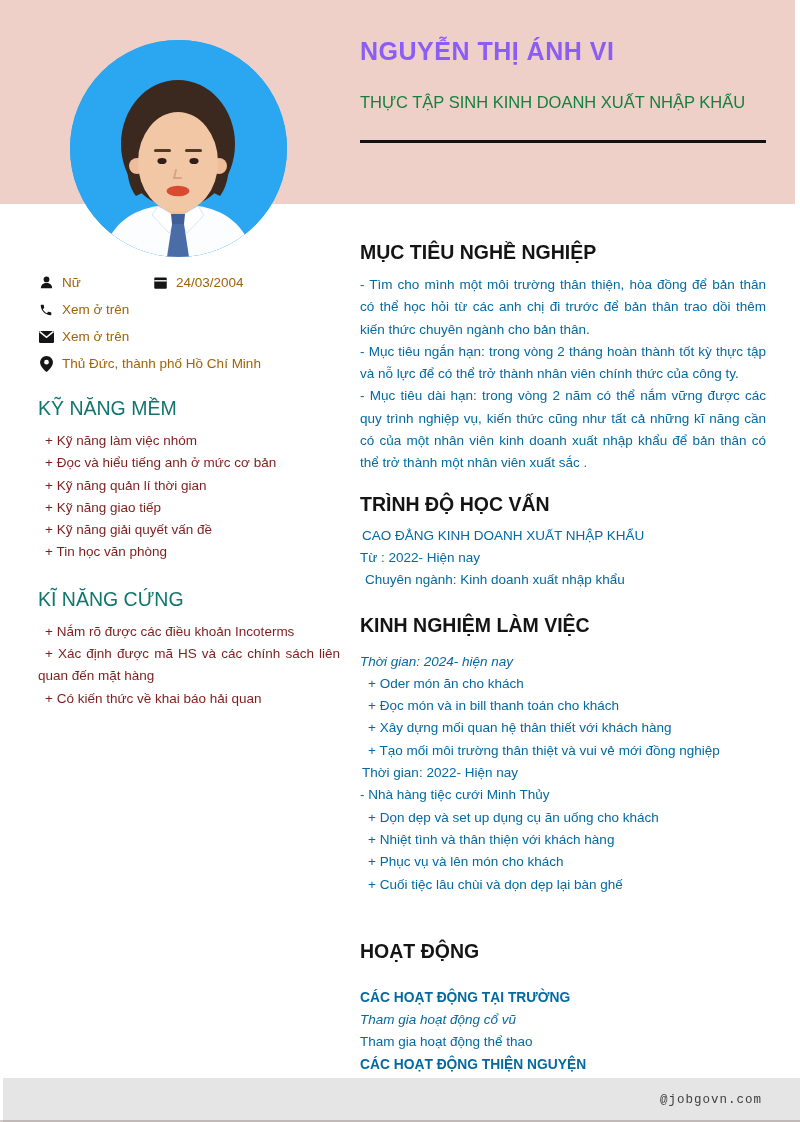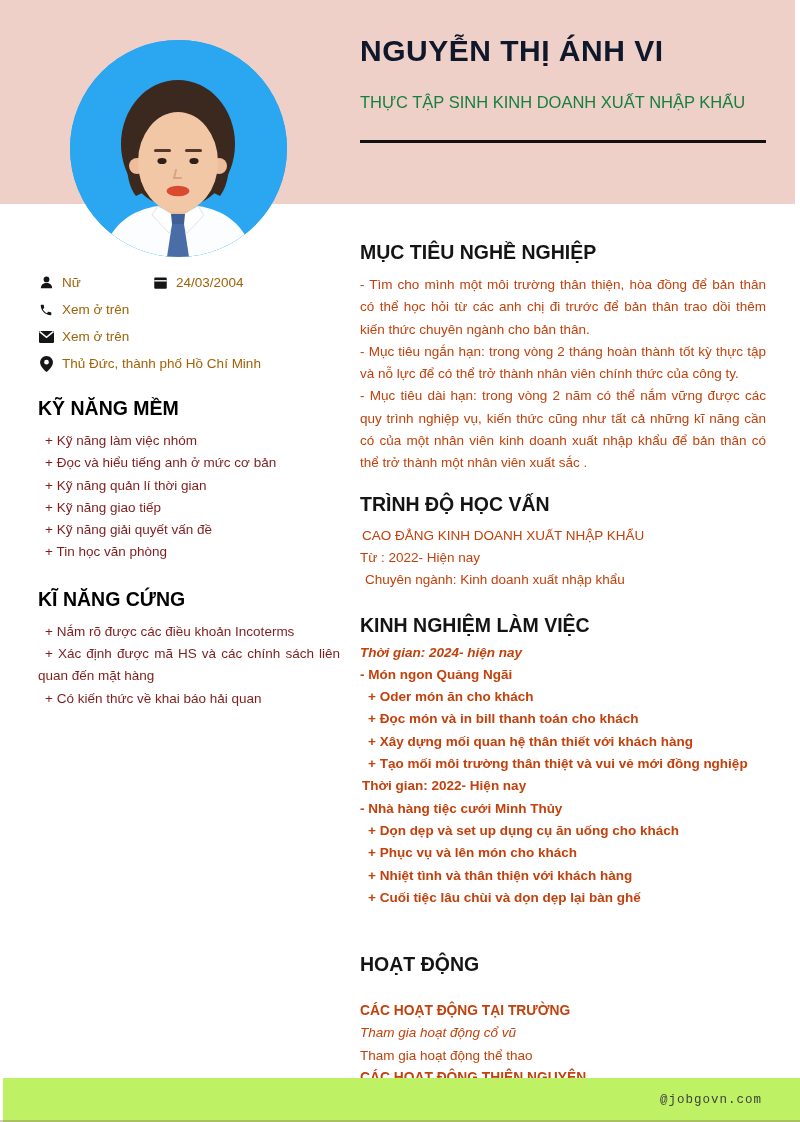--- a/index.html
+++ b/index.html
@@ -9,57 +9,57 @@
   
   .band{position:absolute;top:0;left:0;width:795px;height:204px;background:#efd0c9;}
 
   
   .avatar{position:absolute;left:70px;top:40px;width:217px;height:217px;border-radius:50%;
           overflow:hidden;background:#2ba6f0;}
   .avatar svg{display:block;}
 
   
   .header-text{position:absolute;left:360px;top:32px;width:406px;}
-  .name{margin:0;font-size:30px;font-weight:700;color:#0f172a;letter-spacing:.5px;line-height:38px;}
+  .name{margin:0;font-size:25px;font-weight:700;color:#8b5cf6;letter-spacing:.5px;line-height:38px;}
   .subtitle{margin-top:16px;font-size:16.5px;line-height:32px;color:#15803d;}
   .divider{margin-top:22px;height:3px;background:#111;}
 
   
   .left-col{position:absolute;left:38px;top:269px;width:302px;}
   .c-row{display:flex;align-items:center;height:27px;font-size:13.5px;color:#a16207;}
   .c-icon{width:16px;display:flex;justify-content:center;align-items:center;}
   .c-icon svg{display:block;}
   .c-text{margin-left:8px;white-space:nowrap;}
   .c-gender{width:90px;}
-  .side-heading{font-size:19.5px;font-weight:700;color:#000000;line-height:23px;}
+  .side-heading{font-size:19.5px;font-weight:400;color:#0f766e;line-height:23px;}
   .mt20{margin-top:20px;} .mt18{margin-top:24px;}
   .skill-list{margin-top:10px;font-size:13.5px;line-height:22.3px;color:#7f1d1d;}
   .skill{padding-left:7px;}
   .skill-wrap{padding-left:0;text-indent:7px;text-align:justify;}
 
   
   .right-col{position:absolute;left:360px;top:241px;width:406px;}
   .sec-heading{font-size:19.5px;font-weight:700;color:#141414;line-height:23px;margin:0;}
-  .body{font-size:13.5px;line-height:22.3px;color:#c2410c;}
+  .body{font-size:13.5px;line-height:22.3px;color:#0369a1;}
   .just{text-align:justify;}
   .objective-text{margin-top:10px;}
   .edu-block{margin-top:9px;}
   .edu-school{padding-left:2px;}
   .edu-major{padding-left:5px;}
-  .exp-block{margin-top:5px;font-weight:bold;}
+  .exp-block{margin-top:14px;}
   .period{padding-left:2px;}
   .period-it{font-style:italic;padding-left:0;}
   .duty{padding-left:8px;}
   .heading-edu{margin-top:18px;} .heading-exp{margin-top:22px;} .heading-act{margin-top:44px;}
   .act-block{margin-top:24px;}
   .act-sub{font-weight:700;font-size:13.8px;}
   .act-it{font-style:italic;}
 
   
-  .footer{position:absolute;left:3px;right:0;top:1078px;height:44px;background:#bef264;padding-left:12px;}
+  .footer{position:absolute;left:3px;right:0;top:1078px;height:44px;background:#e5e5e5;padding-left:12px;}
   .footer-text{position:absolute;right:38px;top:50%;transform:translateY(-50%);
                font-family:"Liberation Mono",monospace;font-size:12.5px;letter-spacing:1px;color:#3f3f3f;}
   .page-bottom-edge{position:absolute;left:0;right:0;bottom:0;height:2px;background:rgba(125,103,98,.35);}
 </style>
 </head>
 <body>
 
 <div class="page">
 
   <div class="band"></div>
@@ -181,30 +181,29 @@
     <h2 class="sec-heading heading-edu">TRÌNH ĐỘ HỌC VẤN</h2>
     <div class="body edu-block">
       <div class="edu-school">CAO ĐẲNG KINH DOANH XUẤT NHẬP KHẨU</div>
       <div>Từ : 2022- Hiện nay</div>
       <div class="edu-major">Chuyên ngành: Kinh doanh xuất nhập khẩu</div>
     </div>
 
     <h2 class="sec-heading heading-exp">KINH NGHIỆM LÀM VIỆC</h2>
     <div class="body exp-block">
       <div class="period-it">Thời gian: 2024- hiện nay</div>
-      <div>- Món ngon Quảng Ngãi</div>
       <div class="duty">+ Oder món ăn cho khách</div>
       <div class="duty">+ Đọc món và in bill thanh toán cho khách</div>
       <div class="duty">+ Xây dựng mối quan hệ thân thiết với khách hàng</div>
       <div class="duty">+ Tạo mối môi trường thân thiệt và vui vẻ mới đồng nghiệp</div>
       <div class="period">Thời gian: 2022- Hiện nay</div>
       <div>- Nhà hàng tiệc cưới Minh Thủy</div>
       <div class="duty">+ Dọn dẹp và set up dụng cụ ăn uống cho khách</div>
+      <div class="duty">+ Nhiệt tình và thân thiện với khách hàng</div>
       <div class="duty">+ Phục vụ và lên món cho khách</div>
-      <div class="duty">+ Nhiệt tình và thân thiện với khách hàng</div>
       <div class="duty">+ Cuối tiệc lâu chùi và dọn dẹp lại bàn ghế</div>
     </div>
 
     <h2 class="sec-heading heading-act">HOẠT ĐỘNG</h2>
     <div class="body act-block">
       <div class="act-sub">CÁC HOẠT ĐỘNG TẠI TRƯỜNG</div>
       <div class="act-it">Tham gia hoạt động cổ vũ</div>
       <div>Tham gia hoạt động thể thao</div>
       <div class="act-sub">CÁC HOẠT ĐỘNG THIỆN NGUYỆN</div>
     </div>

